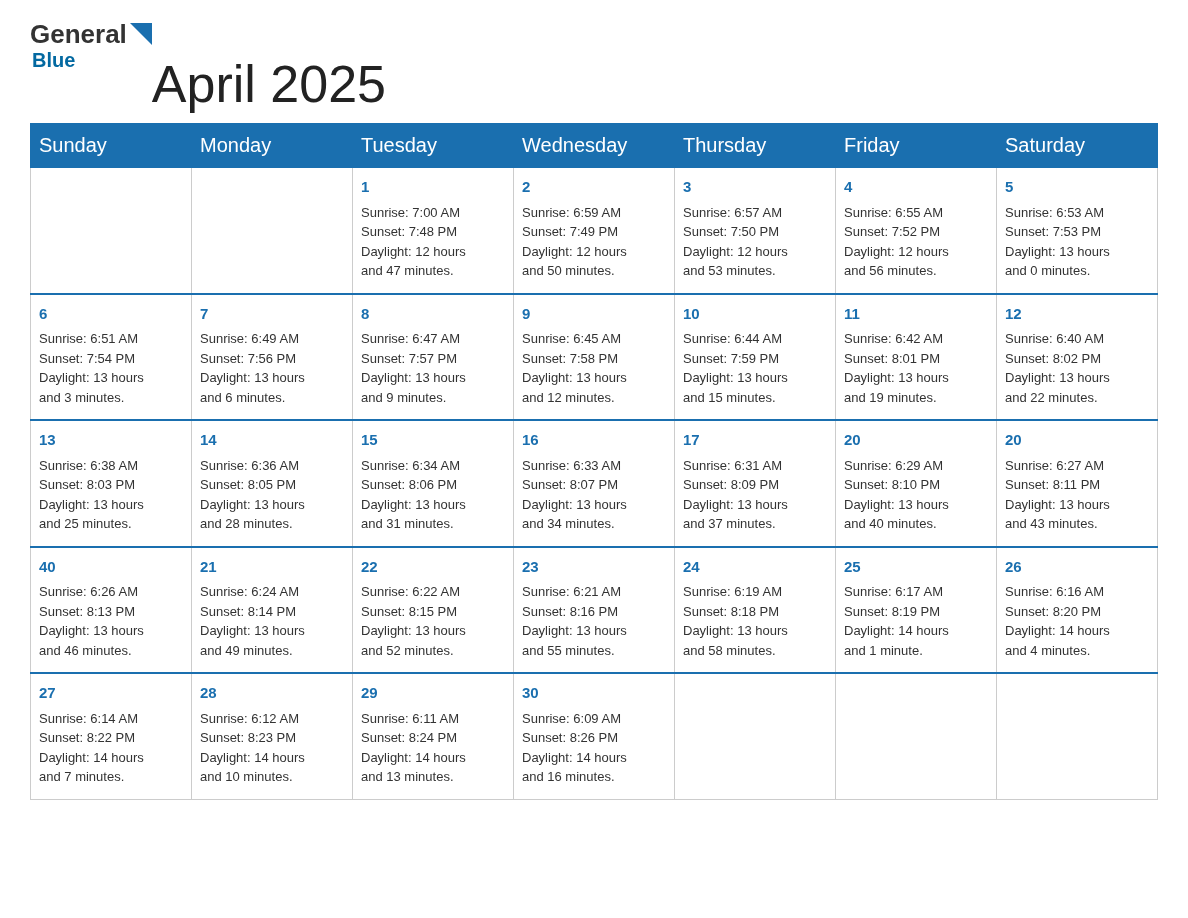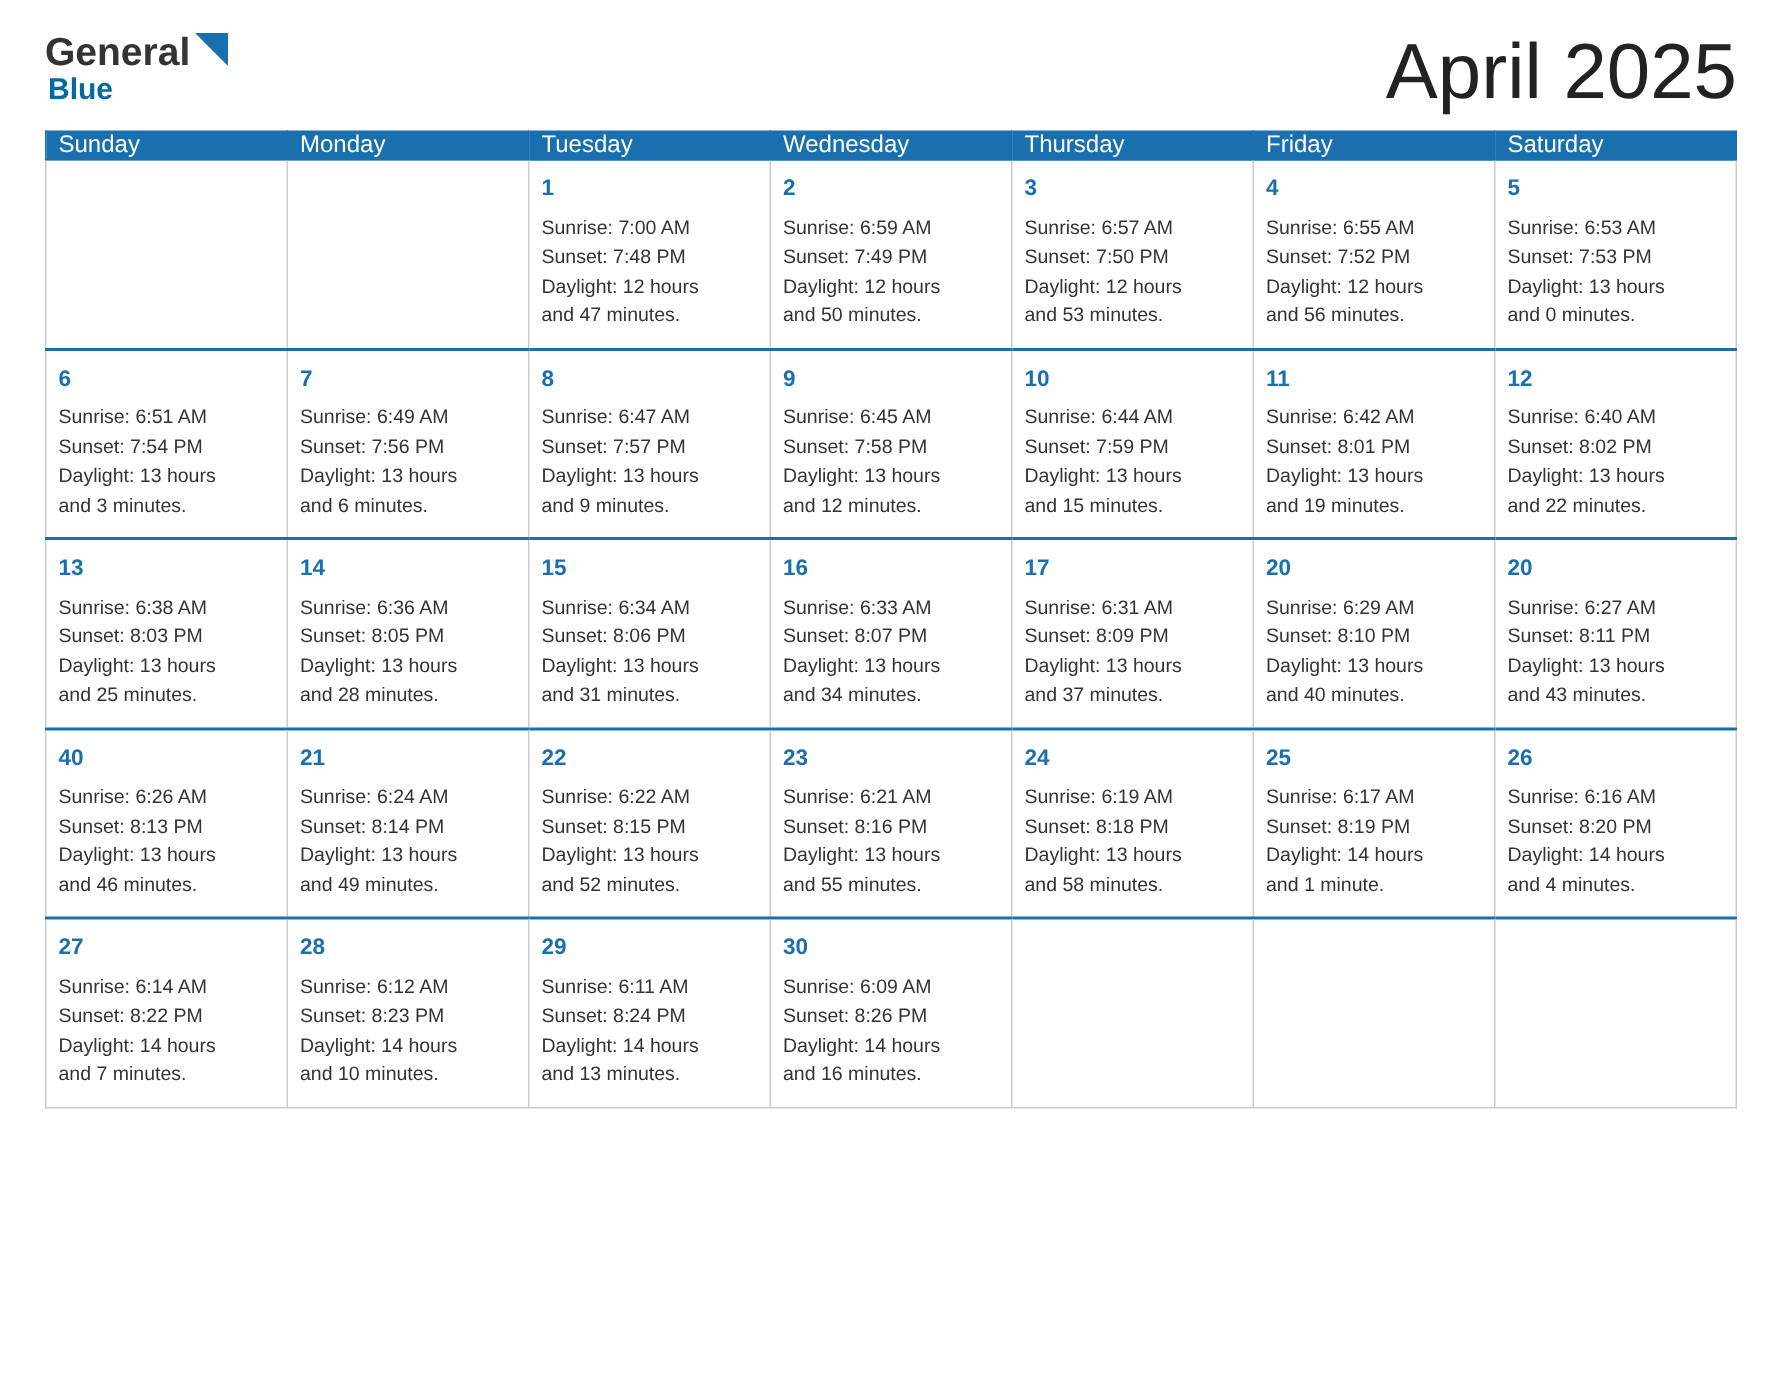--- a/index.html
+++ b/index.html
@@ -4,64 +4,65 @@
   <style>
     * { box-sizing: border-box; margin: 0; padding: 0; }
     body {
       font-family: Arial, sans-serif;
       background: #fff;
       padding: 20px 30px;
       color: #222;
     }
     .header {
       display: flex;
-      justify-content: space-between;
+      justify-content: flex-start;
       align-items: flex-start;
       margin-bottom: 10px;
     }
     .logo {
       display: flex;
       align-items: center;
       gap: 0;
     }
     .logo-text-general {
       font-size: 26px;
       font-weight: bold;
       color: #333;
     }
     .logo-text-blue {
       font-size: 20px;
       font-weight: bold;
       color: #0369a1;
     }
     .title-block {
       text-align: right;
+      margin-top: 36px;
     }
     .month-title {
       font-size: 52px;
       font-weight: normal;
       color: #222;
       line-height: 1.1;
     }
     .location-title {
       font-size: 22px;
       color: #555;
       margin-top: 4px;
     }
     .calendar {
       width: 100%;
       border-collapse: collapse;
       margin-top: 10px;
     }
     .calendar thead tr th {
       background-color: #1a6faf;
       color: #fff;
-      padding: 0 8px;
+      padding: 10px 8px;
       text-align: left;
-      font-size: 16px;
+      font-size: 20px;
       font-weight: normal;
       border: 1px solid #1a6faf;
     }
     .calendar tbody tr td {
       vertical-align: top;
       padding: 8px 8px 12px 8px;
       border: 1px solid #ccc;
       width: 14.28%;
       min-height: 90px;
       font-size: 13px;

